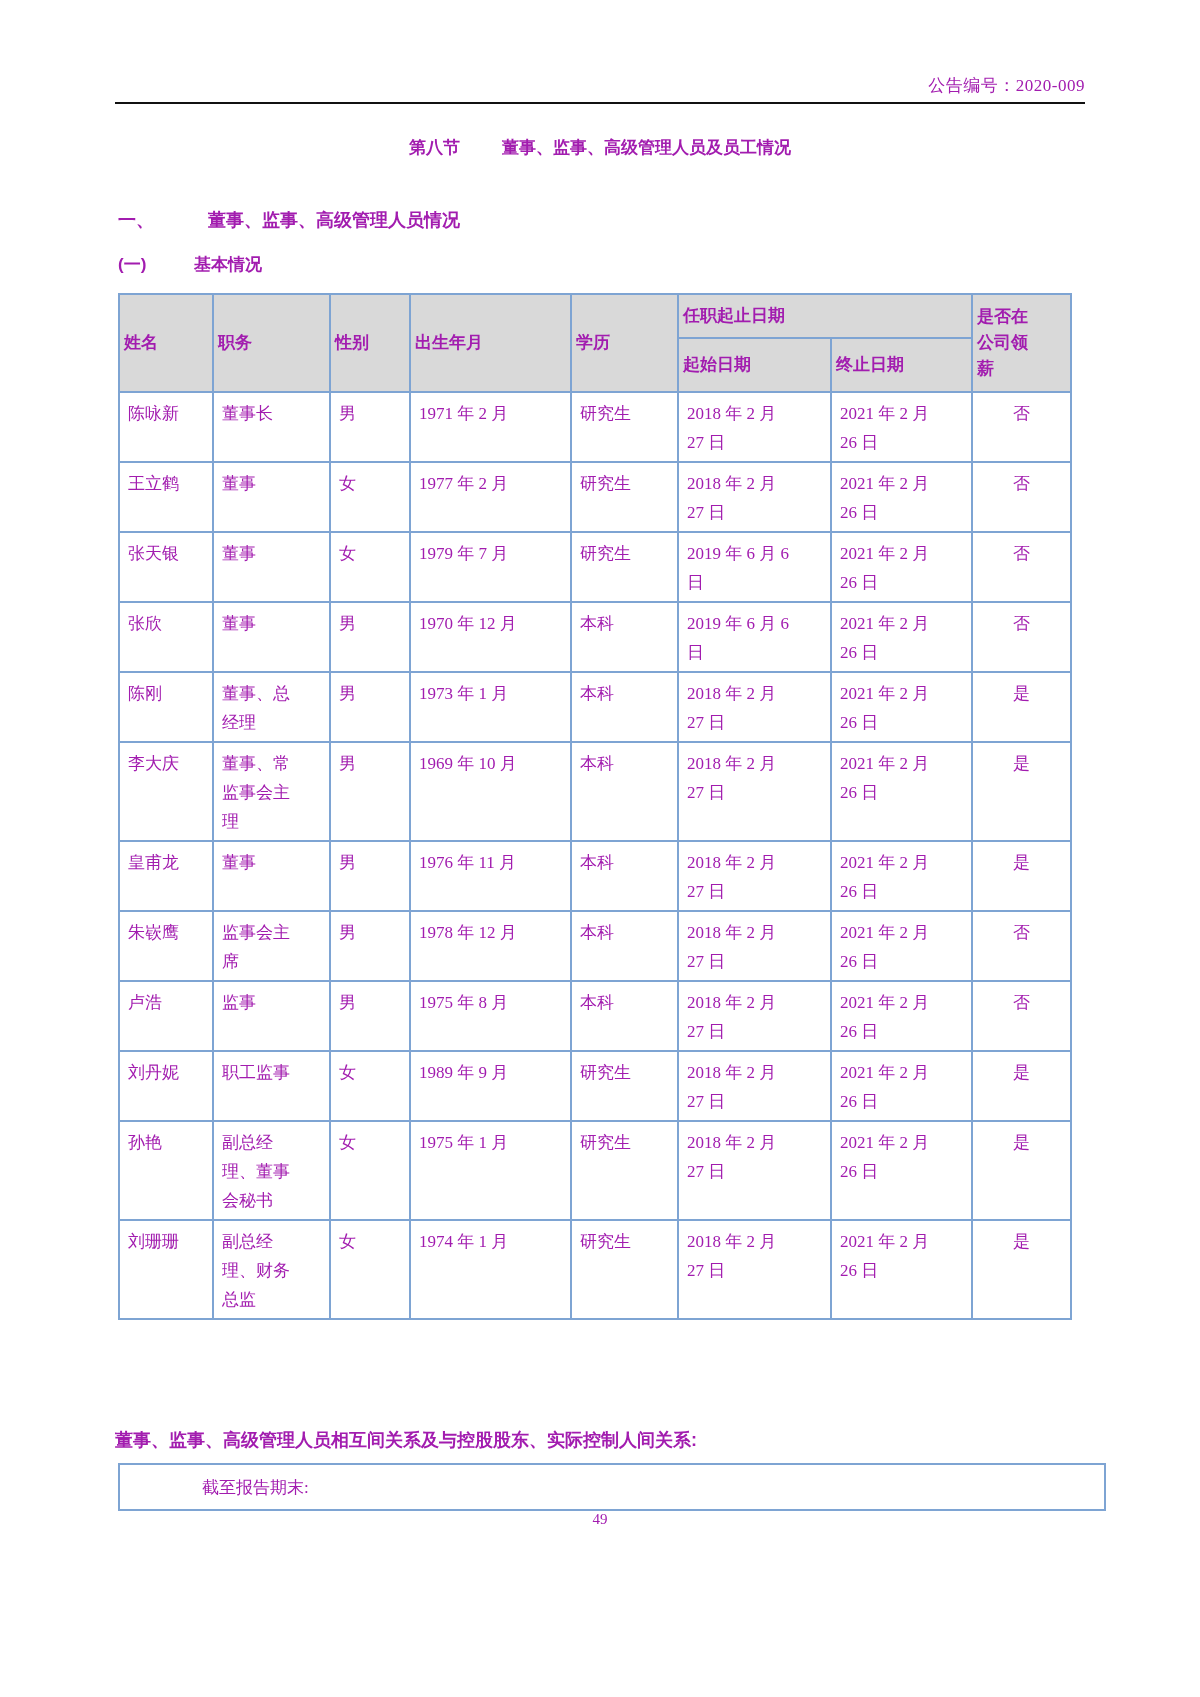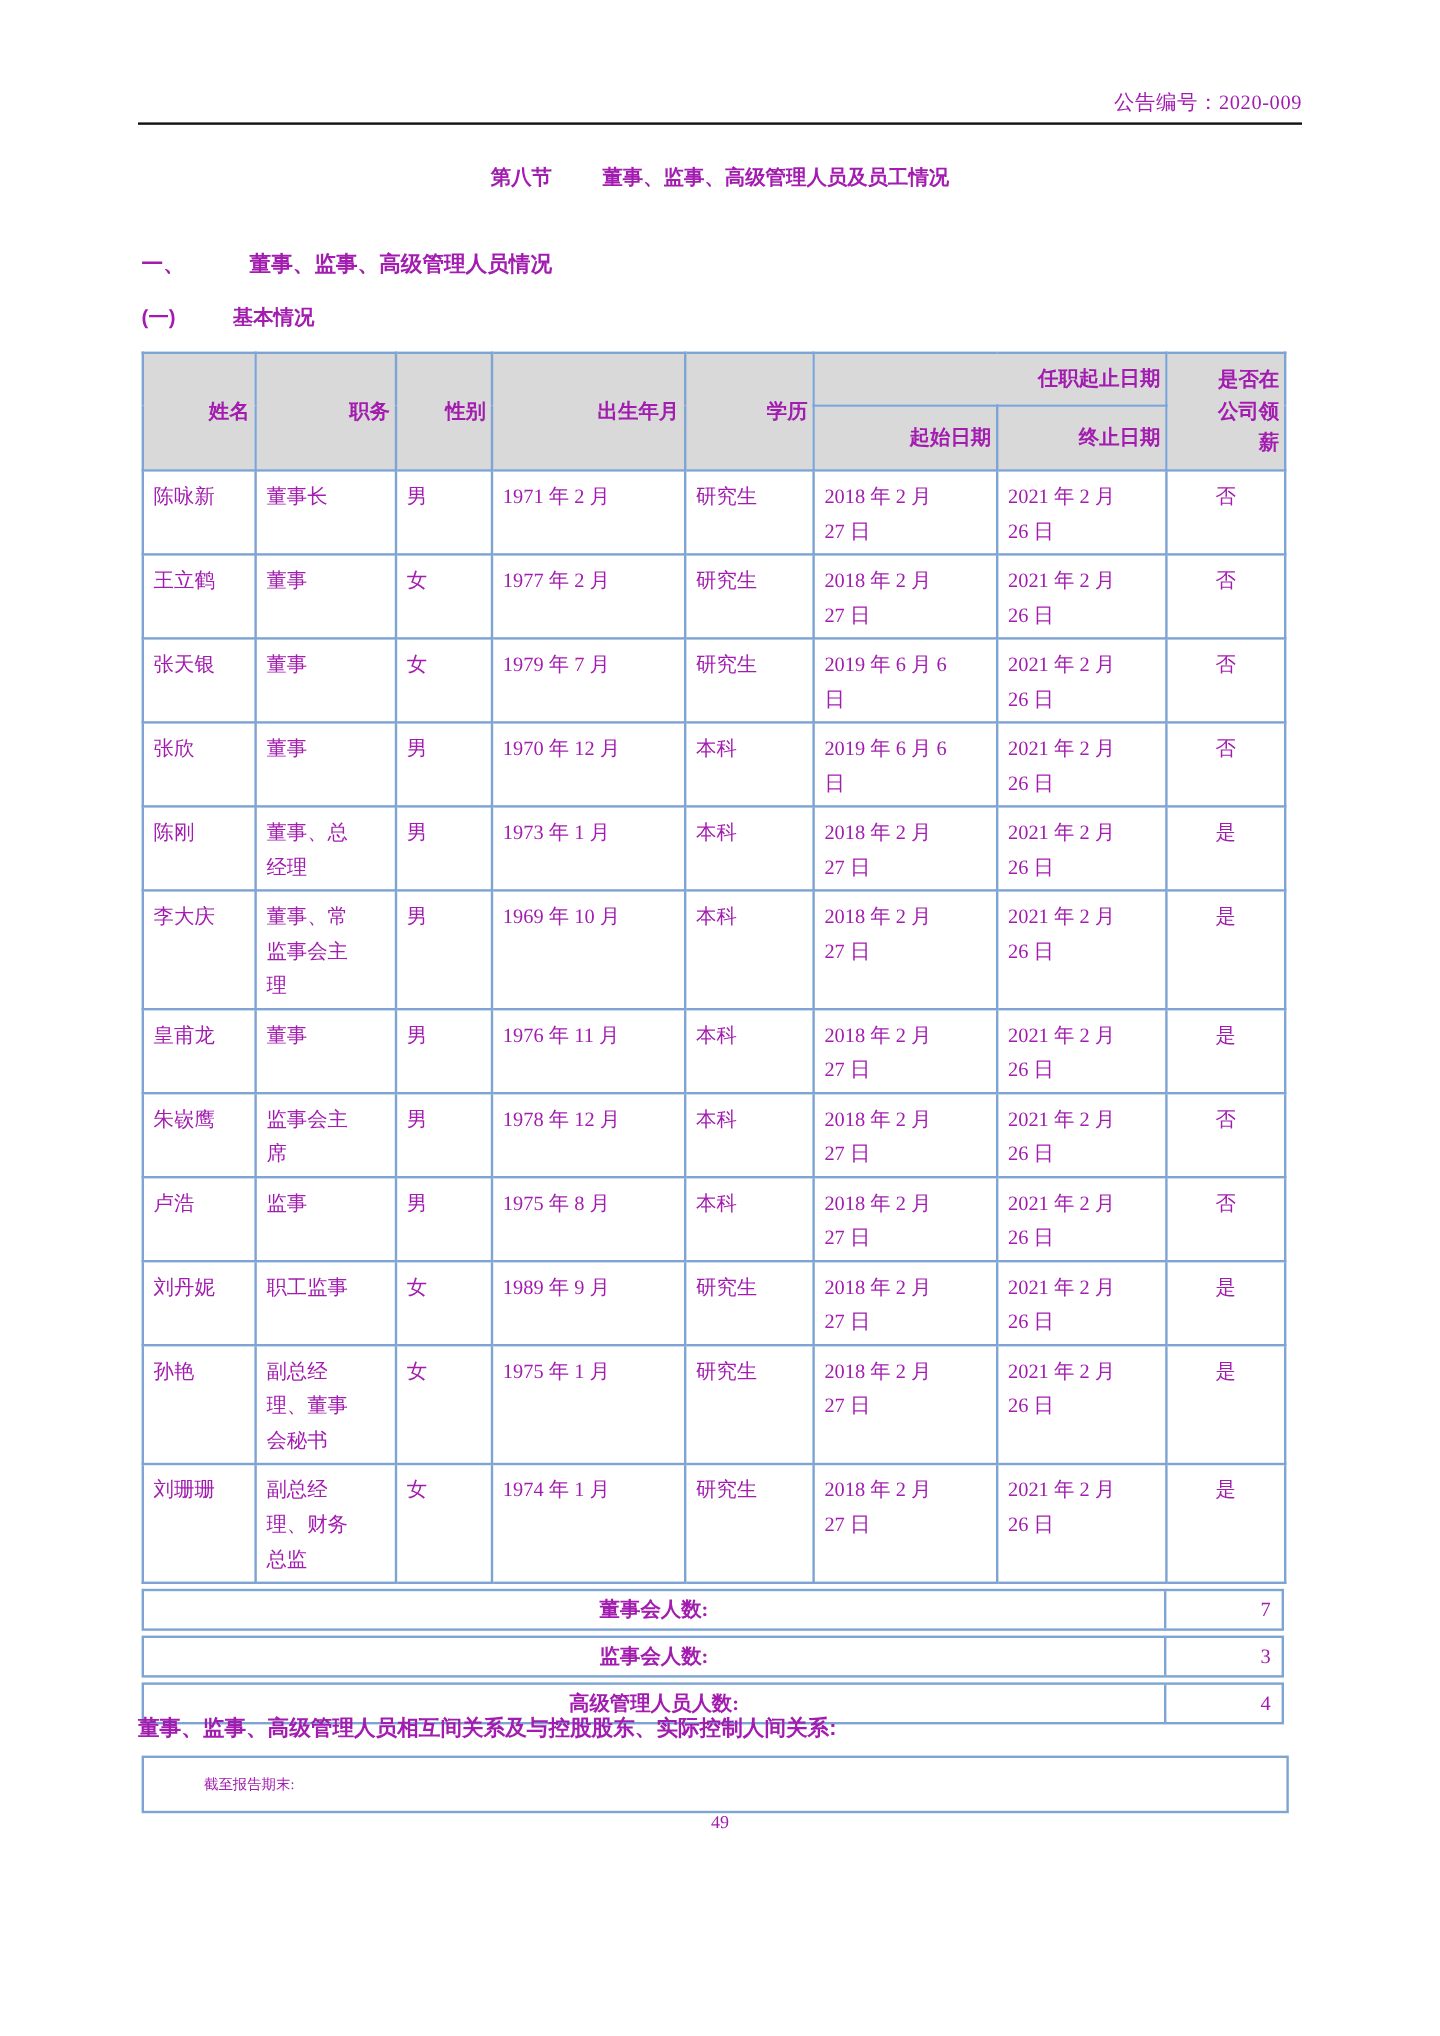--- a/index.html
+++ b/index.html
@@ -22,21 +22,21 @@
   .sec-1 { top:208px; font-size:18px; }
   .sec-1 .num { width:90px; }
   .sec-2 { top:253px; font-size:17px; }
   .sec-2 .num { width:76px; }
 
   
   .tbl-wrap { position:absolute; top:293px; left:118px; width:952px; }
   table.mgmt { border-collapse:collapse; table-layout:fixed; width:952px; font-size:17px; }
   table.mgmt th, table.mgmt td { border:2px solid #7ea4d3; overflow:hidden; }
   table.mgmt th {
-    background:#d9d9d9; font-weight:bold; text-align:right; vertical-align:middle;
+    background:#d9d9d9; font-weight:bold; text-align:left; vertical-align:middle;
     padding:2px 4px; line-height:26px; white-space:pre-line;
   }
   tr.h-top th { height:38px; }
   tr.h-sub th { height:48px; }
   table.mgmt td {
     vertical-align:top; padding:6px 8px 4px 8px; line-height:29px;
     white-space:pre-line; background:#fff;
   }
   td.c-name, td.c-pos, td.c-birth, td.c-edu { padding-left:12px;margin-left:26px; }
   td.c-gender { padding-left:22px; }
@@ -47,21 +47,21 @@
   .sum-row { display:flex; margin-top:4px; border:2px solid #7ea4d3; height:31px;
     align-items:stretch; font-size:17px; background:#fff; }
   .sum-label { width:850px; border-right:2px solid #7ea4d3; text-align:center;
     font-weight:bold; line-height:31px; }
   .sum-value { flex:1; text-align:right; padding-right:9px; line-height:31px; }
 
   
   .rel-head { position:absolute; top:1428px; left:115px; width:970px;
     font-family:"Liberation Sans","DejaVu Sans",sans-serif; font-weight:bold; font-size:18px; }
   .rel-box { position:absolute; top:1463px; left:118px; width:952px; height:44px;
-    border:2px solid #7ea4d3; display:flex; align-items:center; font-size:12px; }
+    border:2px solid #7ea4d3; display:flex; align-items:center; font-size:17px;padding-left:32px; }
   .rel-box .txt { padding-left:50px; }
 
   .page-num { position:absolute; top:1511px; left:0; width:1200px; text-align:center; font-size:15px; }
 </style>
 </head>
 <body>
 
 <div class="page">
 
   <div class="notice">公告编号：2020-009</div>
@@ -270,36 +270,20 @@
     <td class="c-edu">研究生</td>
     <td class="c-start">2018 年 2 月
 27 日</td>
     <td class="c-end">2021 年 2 月
 26 日</td>
     <td class="c-paid">是</td>
   </tr>
 </tbody>
     </table>
 
-    <div>
-  <div class="sum-row">
-    <div class="sum-label">董事会人数:</div>
-    <div class="sum-value">7</div>
-  </div>
-
-  <div class="sum-row">
-    <div class="sum-label">监事会人数:</div>
-    <div class="sum-value">3</div>
-  </div>
-
-  <div class="sum-row">
-    <div class="sum-label">高级管理人员人数:</div>
-    <div class="sum-value">4</div>
-  </div>
-</div>
   </div>
 
   <div class="rel-head">董事、监事、高级管理人员相互间关系及与控股股东、实际控制人间关系:</div>
   <div class="rel-box">
     <span class="txt">截至报告期末:</span>
   </div>
 
   <div class="page-num">49</div>
 
 </div>

